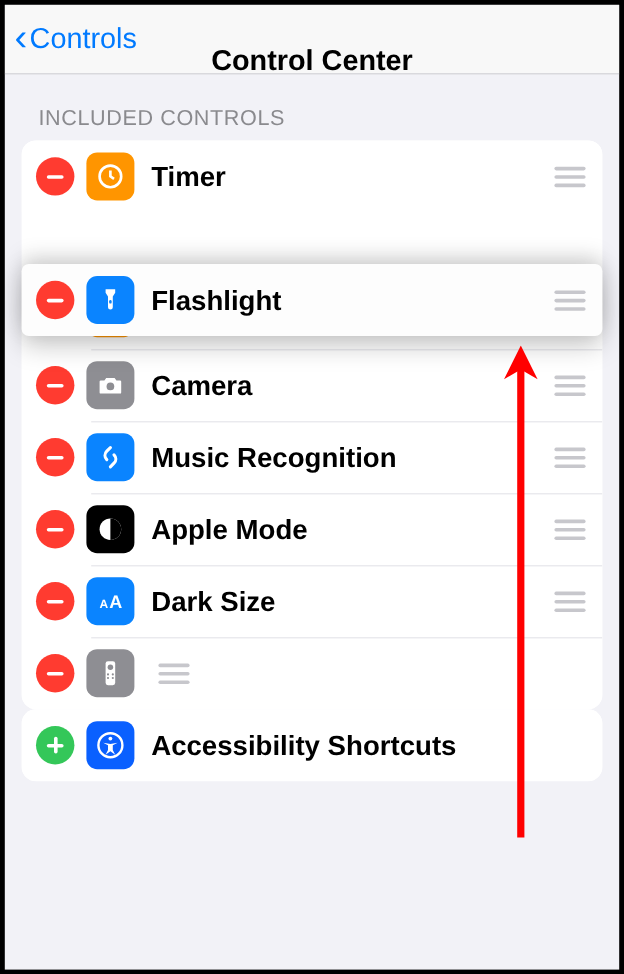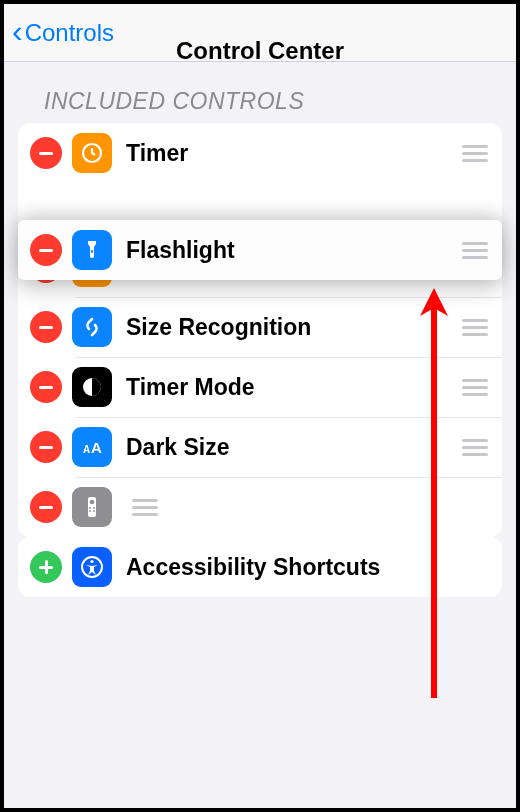--- a/index.html
+++ b/index.html
@@ -49,26 +49,25 @@
       text-align: center;
       font-size: 24px;
       font-weight: 700;
       color: #000;
       pointer-events: none;
       margin-top: 36px;
     }
     .back span { pointer-events: auto; }
     
     .section-header {
-      font-size: 23px;
+      font-size: 18px;
       color: #8a8a8e;
       letter-spacing: 0.5px;
       text-transform: uppercase;
-      padding: 26px 40px 8px;
-      font-style: italic;
+      padding: 26px 28px 8px;
     }
     
     .card {
       background: #fff;
       margin: 0 14px;
       border-radius: 12px;
       overflow: hidden;
     }
     .row {
       display: flex;
@@ -197,46 +196,61 @@
           </svg>
       </div>
       <div class="label">Calculator</div>
       <div class="grip">
           <span></span>
           <span></span>
           <span></span>
         </div>
     </div>
 
+    <div class="row">
+      <div class="ctl-btn ctl-remove"></div>
+      <div class="app-icon" style="background:#8e8e93">
+        <svg viewBox="0 0 24 24" fill="#fff">
+            <path d="M4 8h3l1.5-2h7L17 8h3a1 1 0 011 1v9a1 1 0 01-1 1H4a1 1 0 01-1-1V9a1 1 0 011-1z"></path>
+            <circle cx="12" cy="13" r="3.2" fill="#8e8e93"></circle>
+          </svg>
+      </div>
+      <div class="label">Camera</div>
+      <div class="grip">
+          <span></span>
+          <span></span>
+          <span></span>
+        </div>
+    </div>
 
     <div class="row">
       <div class="ctl-btn ctl-remove"></div>
       <div class="app-icon" style="background:#0a84ff">
         <svg viewBox="0 0 24 24" fill="none" stroke="#fff" stroke-width="2.6" stroke-linecap="round">
             <path d="M9 14c-2-2-2-5 0-7l3-3"></path>
             <path d="M15 10c2 2 2 5 0 7l-3 3"></path>
           </svg>
       </div>
-      <div class="label">Size Recognition</div>
+      <div class="label">Music Recognition</div>
       <div class="grip">
           <span></span>
           <span></span>
           <span></span>
         </div>
     </div>
 
     <div class="row">
       <div class="ctl-btn ctl-remove"></div>
       <div class="app-icon" style="background:#000">
         <svg viewBox="0 0 24 24">
             <circle cx="12" cy="12" r="9" fill="#fff"></circle>
             <path d="M12 3a9 9 0 010 18z" fill="#000"></path>
           </svg>
       </div>
-      <div class="label">Timer Mode</div>
+      <div class="label">Apple Mode</div>
       <div class="grip">
           <span></span>
           <span></span>
           <span></span>
         </div>
     </div>
 
     <div class="row">
       <div class="ctl-btn ctl-remove"></div>
       <div class="app-icon" style="background:#0a84ff">

